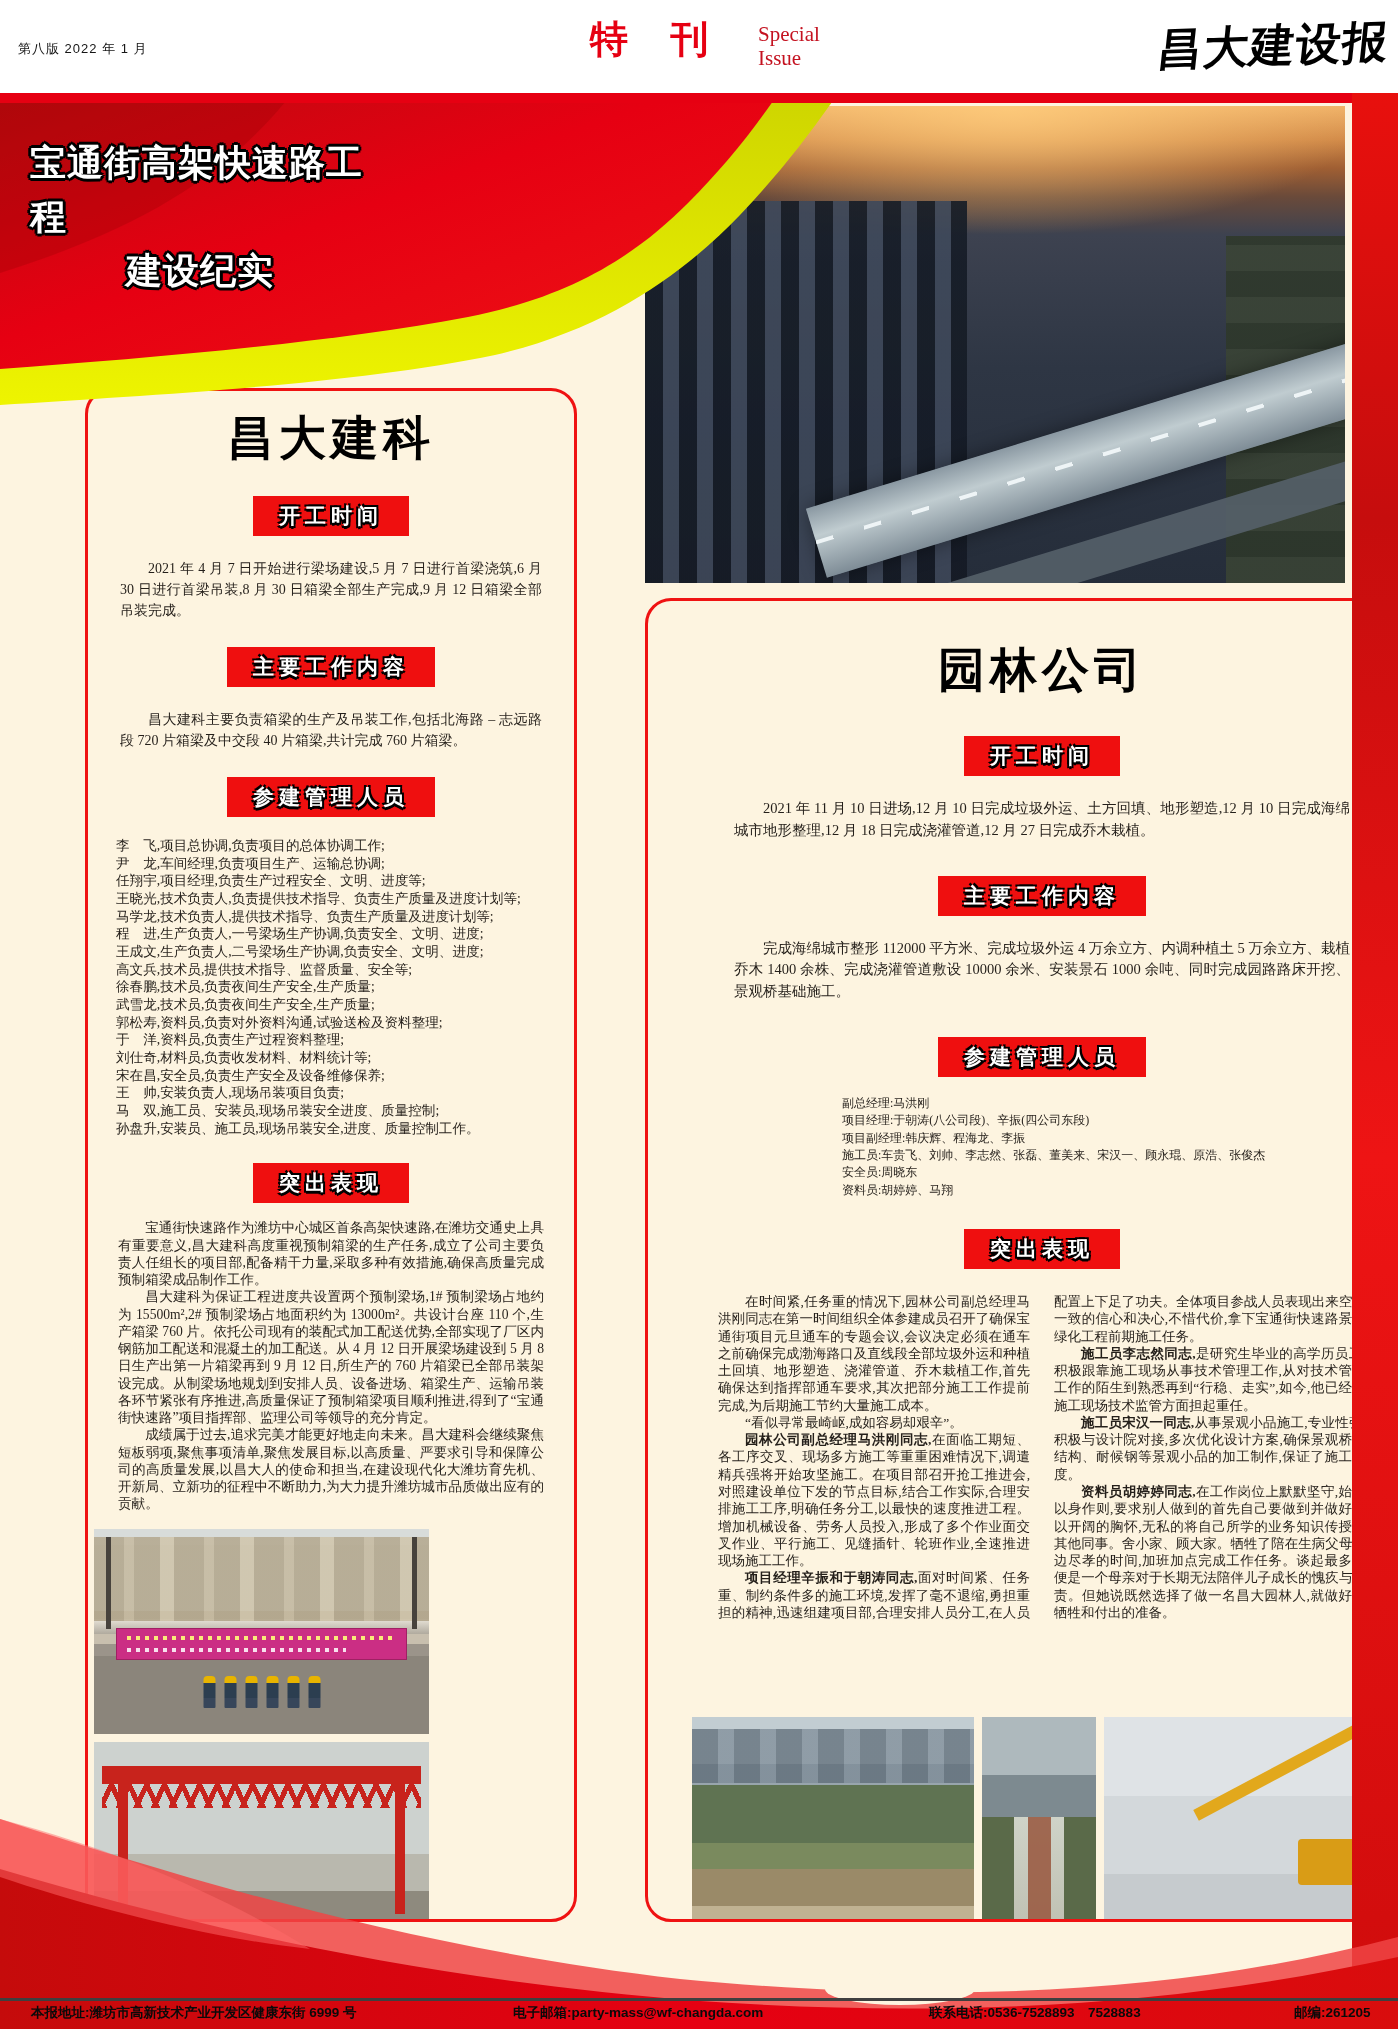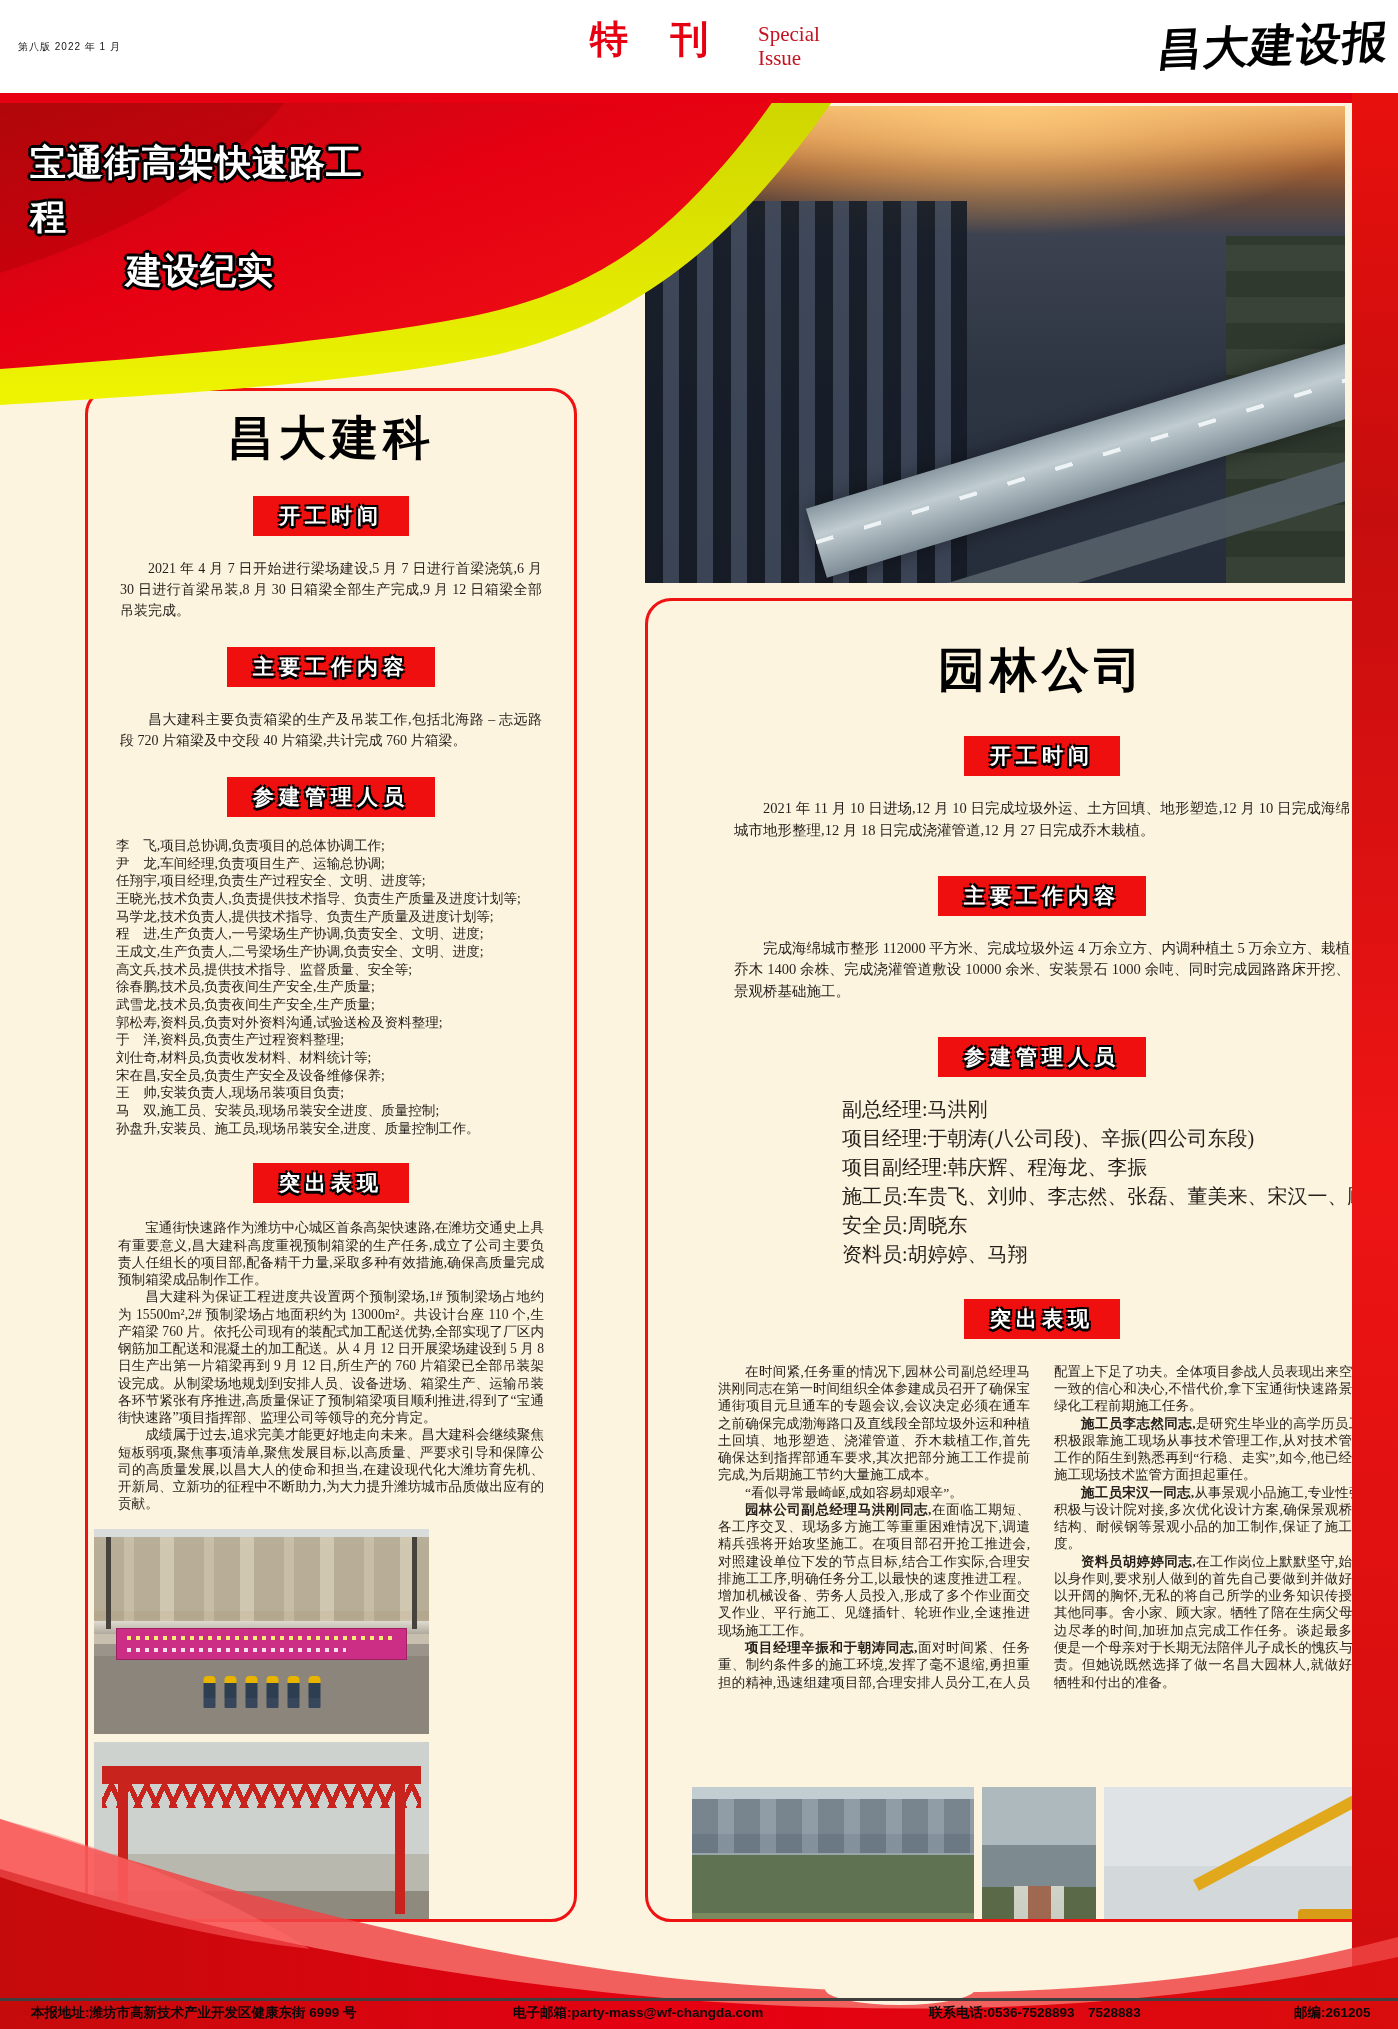--- a/index.html
+++ b/index.html
@@ -2,21 +2,21 @@
 <html><head>
 <meta charset="utf-8">
 <style>
   html,body{margin:0;padding:0;background:#777;}
   .page{position:relative;width:1398px;height:2029px;margin:0 auto;background:#fdf4e0;
         overflow:hidden;font-family:"Liberation Serif","DejaVu Serif",serif;color:#241f1a;}
 
   
   .header{position:absolute;top:0;left:0;width:100%;height:93px;background:#ffffff;z-index:2;}
   .edition{position:absolute;left:18px;top:40px;font-family:"Liberation Sans","DejaVu Sans",sans-serif;
-           font-size:10px;color:#151515;letter-spacing:1px;}
+           font-size:13px;color:#151515;letter-spacing:1px;}
   .masthead-cn{position:absolute;left:590px;top:14px;font-family:"Liberation Sans","DejaVu Sans",sans-serif;
            font-weight:900;font-size:38px;color:#e60012;letter-spacing:16px;}
   .masthead-en{position:absolute;left:758px;top:22px;font-size:21px;color:#c41220;line-height:1.15;
            font-family:"Liberation Serif",serif;}
   .paper-name{position:absolute;left:1158px;top:16px;font-size:45px;font-weight:bold;color:#000;
            font-family:"DejaVu Serif","Liberation Serif",serif;transform:skewX(-8deg) rotate(-2deg);
            letter-spacing:1px;white-space:nowrap;}
   .redbar{position:absolute;top:93px;left:0;width:100%;height:10px;background:#e60012;z-index:2;}
 
   
@@ -59,21 +59,21 @@
              font-size:47px;letter-spacing:5px;margin:16px 0 0;color:#000;}
   .lblrow{margin-top:26px;text-align:center;}
   .sec-label{display:inline-block;background:#ef0f0f;color:#fff;
      font-family:"Liberation Sans","DejaVu Sans",sans-serif;font-weight:900;font-size:21px;
      letter-spacing:5px;padding:6px 26px;
      text-shadow:2px 2px 0 #000,-2px -2px 0 #000,-2px 2px 0 #000,2px -2px 0 #000,0 3px 0 #000;}
   .para{font-size:14px;line-height:1.5;text-align:justify;text-indent:2em;margin:22px 32px 0;}
   .right-a .para{margin:22px 42px 0;font-size:14.5px;}
   .plist{margin:20px 28px 0;font-size:13.6px;line-height:1.3;}
   .plist div{white-space:nowrap;}
-  .right-a .plist{margin:18px 0 0 150px;font-size:20px;line-height:1.45;}
+  .right-a .plist{margin:18px 0 0 150px;font-size:12px;line-height:1.45;}
   .hl{margin:16px 30px 0;font-size:13.6px;line-height:1.27;text-align:justify;}
   .hl p{margin:0;text-indent:2em;}
   .twocol{margin:24px 26px 0;height:398px;column-count:2;column-gap:24px;
           font-size:13.5px;line-height:1.28;text-align:justify;}
   .twocol p{margin:0;text-indent:2em;}
   .twocol b{font-weight:bold;}
 
   
   .photo{position:relative;overflow:hidden;}
   .ph1{width:335px;height:205px;margin:16px 0 0 6px;

